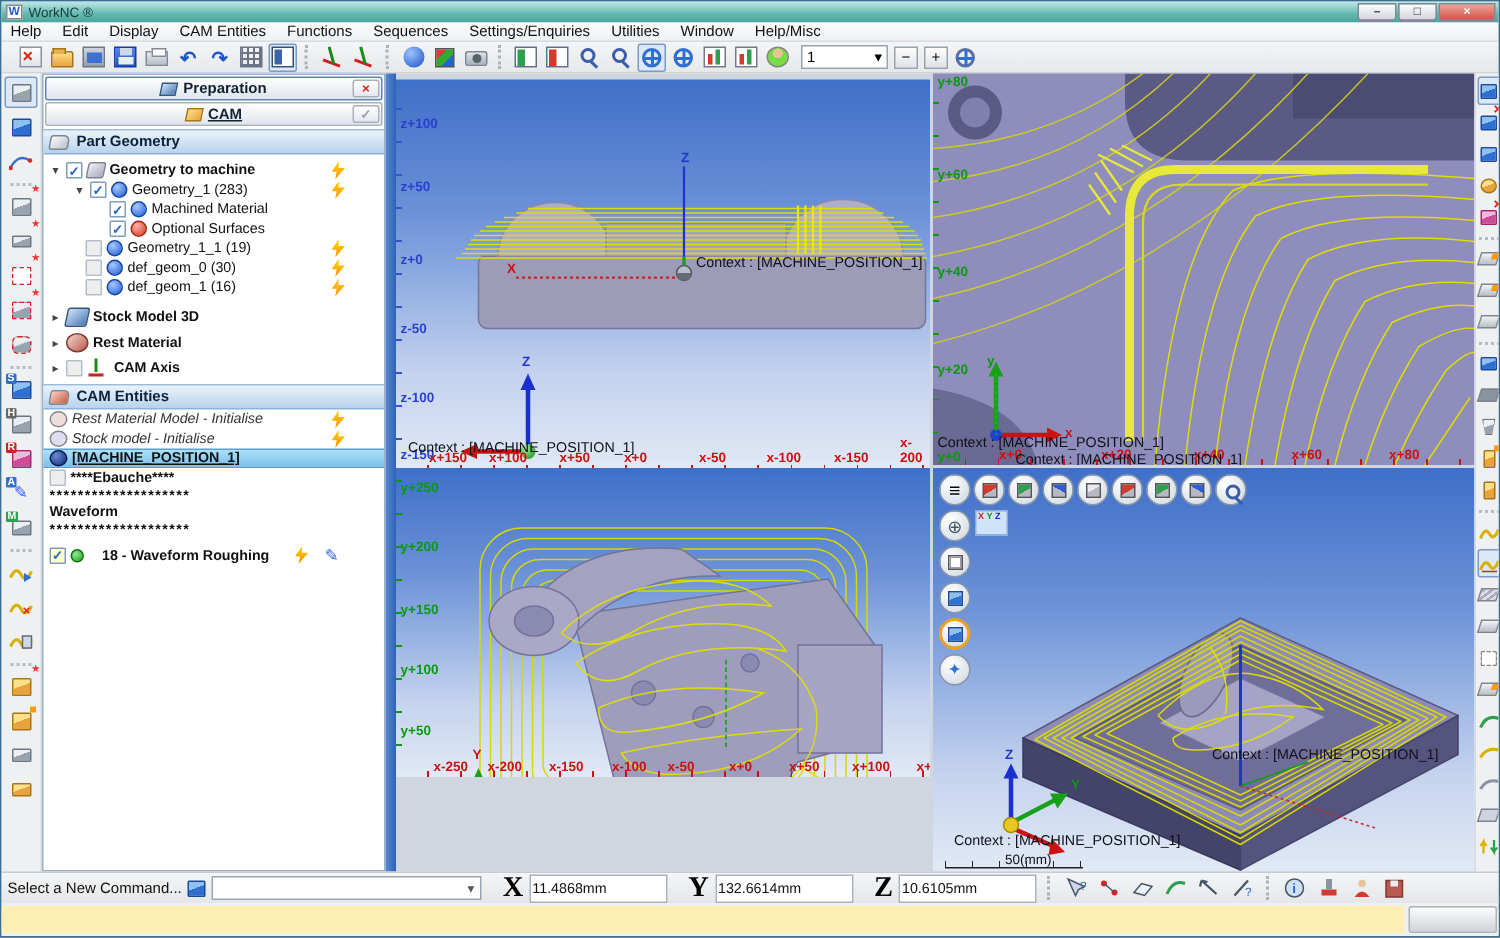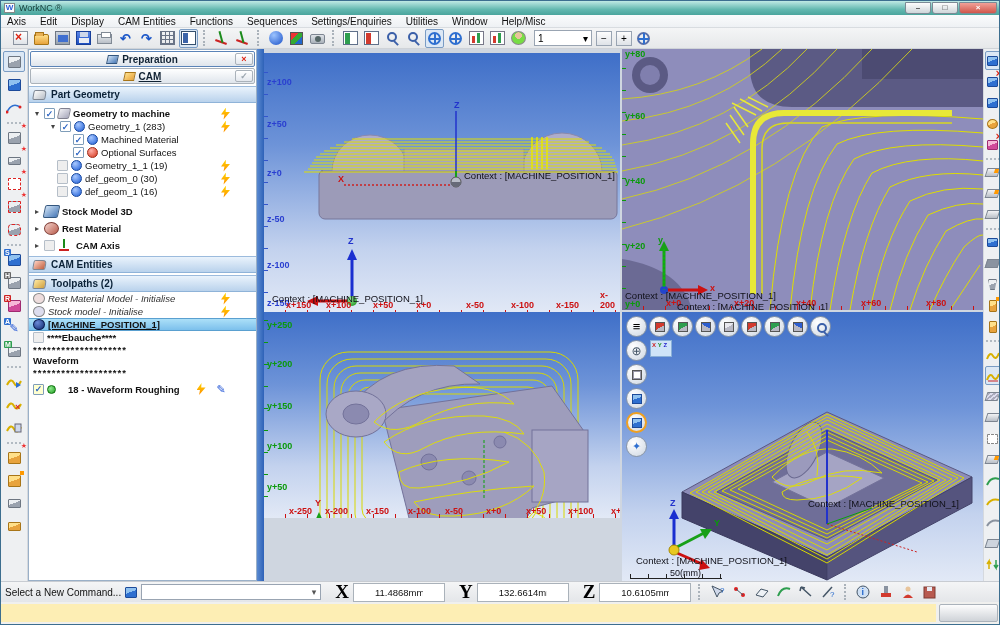--- a/index.html
+++ b/index.html
@@ -140,21 +140,21 @@
   .cc.wire{background:#fff;box-shadow:inset 0 0 0 1px #99a;}
   .xyzbadge{position:absolute;left:28px;top:28px;width:22px;height:17px;background:#cfe4f8;border:1px solid #8ab0d8;font:bold 6px "Liberation Sans";padding:1px;}
   .xyzbadge .rx{color:#c22;}.xyzbadge .gy{color:#1a8a1a;}.xyzbadge .bz{color:#22c;}
   .scalebar{position:absolute;font:9px "Liberation Sans";color:#101018;}
   .scaleticks{position:absolute;width:92px;height:5px;border-bottom:1px solid #222;background:repeating-linear-gradient(90deg,#222 0 1px,transparent 1px 18px);}
   
   #statusbar{position:absolute;left:0;top:580px;width:1000px;height:21px;background:linear-gradient(#f4f5f6,#e4e6e9);border-top:1px solid #c8ccd2;display:flex;align-items:center;padding:0 4px;gap:4px;}
   #statusbar .lbl{font-size:10px;color:#111;}
   #cmdcombo{width:180px;height:16px;background:#fff;border:1px solid #99a4b2;display:flex;align-items:center;justify-content:flex-end;padding:0 4px;font-size:9px;color:#555;}
   .coord-letter{font:bold 19px "Liberation Serif",serif;color:#000;margin-left:10px;}
-  .coord-box{width:92px;height:19px;background:#fff;border:1px solid #aab2ba;font-size:9.5px;padding:0 21px;color:#111;}
+  .coord-box{width:92px;height:19px;background:#fff;border:1px solid #aab2ba;font-size:9.5px;padding:0 1px;color:#111;}
   .sb-icon{width:18px;height:18px;display:flex;align-items:center;justify-content:center;font-size:11px;color:#345;position:relative;}
   
   #notify{position:absolute;left:0;top:601px;width:1000px;height:24px;background:#f0f0ee;}
   #notify .yellow{position:absolute;left:0;top:2px;width:935px;height:18px;background:#fdeeb4;}
   #notify .gbtn{position:absolute;left:938px;top:2px;width:59px;height:18px;background:linear-gradient(#fdfdfd,#cfd3d8);border:1px solid #aab2ba;border-radius:2px;}
 </style>
 </head>
 <body>
 
 <div id="app">
@@ -163,21 +163,21 @@
     <span id="applogo">W</span>
     <span>WorkNC ®</span>
     <div class="winbtns">
       <div class="wbtn">–</div>
       <div class="wbtn">□</div>
       <div class="wbtn close">×</div>
     </div>
   </div>
 
   <div id="menubar">
-    <span class="menu-item">Axis</span>
+    <span class="menu-item">Help</span>
     <span class="menu-item">Edit</span>
     <span class="menu-item">Display</span>
     <span class="menu-item">CAM Entities</span>
     <span class="menu-item">Functions</span>
     <span class="menu-item">Sequences</span>
     <span class="menu-item">Settings/Enquiries</span>
     <span class="menu-item">Utilities</span>
     <span class="menu-item">Window</span>
     <span class="menu-item">Help/Misc</span>
   </div>
@@ -429,24 +429,20 @@
       <div class="trow" style="height:17px">
         <span class="exp">▸</span>
         <span class="cb dis"></span>
         <span class="ti ti-axis" style="width:15px;height:13px"></span>
         <span class="lbl b">CAM Axis</span>
       </div>
 
       <div class="band">
         <span class="bicon" style="background:linear-gradient(135deg,#ffd0c0,#c06040)"></span>
         <span>CAM Entities</span>
-      </div>
-      <div class="band">
-        <span class="bicon" style="background:linear-gradient(135deg,#ffe8a0,#d0a040)"></span>
-        <span>Toolpaths (2)</span>
       </div>
 
       <div class="trow">
         <span class="ti" style="border-radius:50%;border:1px solid #888;background:#edd"></span>
         <span class="lbl i">Rest Material Model - Initialise</span>
         <span class="bolt"></span>
       </div>
       <div class="trow">
         <span class="ti" style="border-radius:50%;border:1px solid #888;background:#dde"></span>
         <span class="lbl i">Stock model - Initialise</span>

